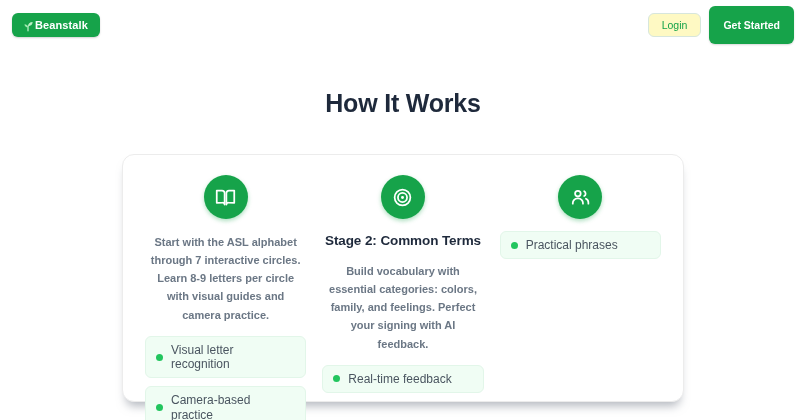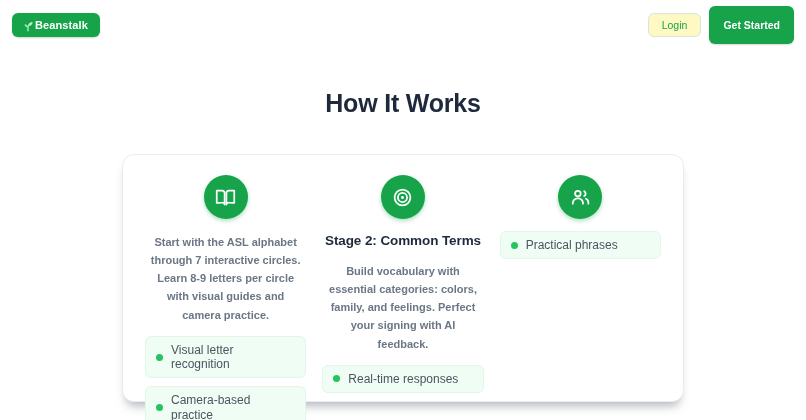--- a/index.html
+++ b/index.html
@@ -147,21 +147,21 @@
               <circle cx="12" cy="12" r="5.2"></circle>
               <circle cx="12" cy="12" r="1.7" fill="#ffffff" stroke="none"></circle>
             </svg>
           </span>
         </div>
         <div class="stage-title">Stage 2: Common Terms</div>
         <div class="stage-desc">Build vocabulary with essential categories: colors, family, and feelings. Perfect your signing with AI feedback.</div>
         <div class="pills">
           <div class="pill">
             <span class="pill-dot"></span>
-            <span class="pill-label">Real-time responses</span>
+            <span class="pill-label">Real-time feedback</span>
           </div>
         </div>
       </div>
 
       <div class="stage">
         <div class="stage-icon">
           <span>
             <svg viewBox="0 0 24 24" width="21" height="21" fill="none" stroke="#ffffff" stroke-width="2" stroke-linecap="round" stroke-linejoin="round">
               <circle cx="9" cy="7.5" r="3.2"></circle>
               <path d="M3.2 19v-.6A5.3 5.3 0 0 1 8.5 13h1A5.3 5.3 0 0 1 14.8 18.4v.6"></path>

